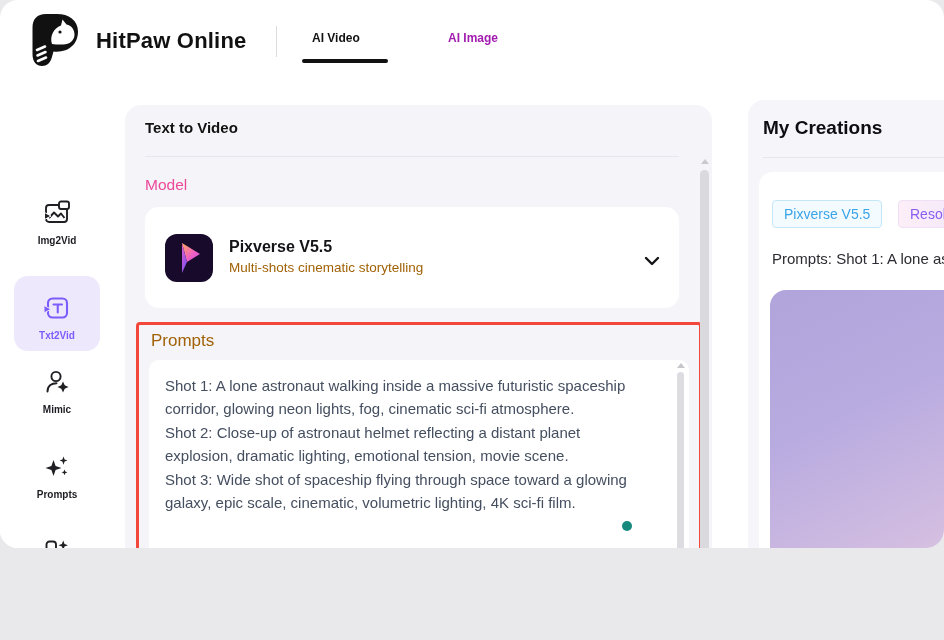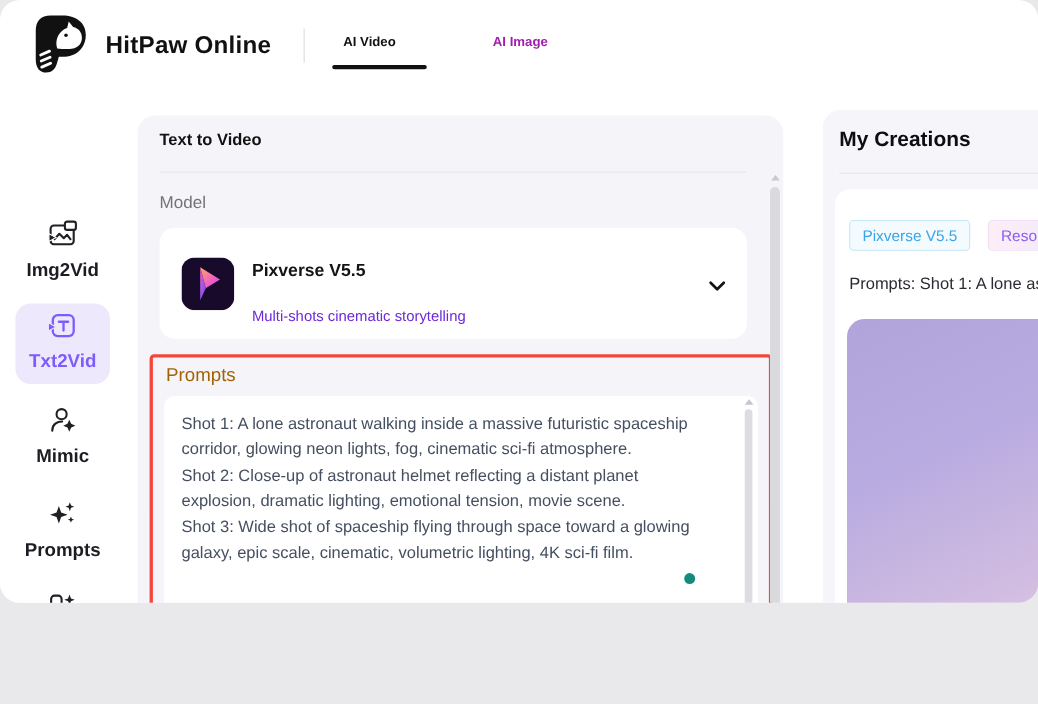--- a/index.html
+++ b/index.html
@@ -11,33 +11,33 @@
   .brand { position:absolute; left:96px; top:28px; font-size:22px; font-weight:800; color:#111; letter-spacing:.2px; }
   .hdr-divider { position:absolute; left:276px; top:26px; width:1px; height:31px; background:#dcdce0; }
   .tab { position:absolute; top:31px; font-size:12px; cursor:pointer; }
   .tab.video { left:312px; color:#121212; font-weight:600; }
   .tab.image { left:448px; color:#a21caf; font-weight:700; }
   .tab-underline { position:absolute; left:302px; top:59px; width:86px; height:3.5px; background:#111; border-radius:2px; }
 
   
   .sidebar { position:absolute; left:0; top:90px; width:125px; height:550px; background:#fff; }
   .side-item { position:absolute; left:14px; width:86px; text-align:center; cursor:pointer; }
-  .side-item .lbl { display:block; margin-top:4px; font-size:17px; font-weight:600; color:#1c1c22; }
-  .side-item.active { background:#eee8fd; border-radius:14px; padding:8px 0 10px; }
+  .side-item .lbl { display:block; margin-top:4px; font-size:10px; font-weight:600; color:#1c1c22; }
+  .side-item.active { background:#eee8fd; border-radius:14px; padding:20px 0 10px; }
   .side-item.active .lbl { color:#7c5cfa; }
 
   
   .main { position:absolute; left:125px; top:105px; width:587px; height:535px; background:#f5f4f9; border-radius:16px 16px 0 0; }
   .main-title { position:absolute; left:145px; top:119px; font-size:15px; font-weight:700; color:#121212; }
   .main-divider { position:absolute; left:145px; top:156px; width:534px; height:1px; background:#e7e6ee; }
-  .model-label { position:absolute; left:145px; top:176px; font-size:15.5px; color:#737373; }
+  .model-label { position:absolute; left:145px; top:176px; font-size:15.5px; color:#ec4899; }
   .model-card { position:absolute; left:145px; top:207px; width:534px; height:101px; background:#fff; border-radius:14px; cursor:pointer; }
   .pix-logo { position:absolute; left:165px; top:234px; width:48px; height:48px; }
   .model-name { position:absolute; left:229px; top:238px; font-size:16px; font-weight:600; color:#141418; }
-  .model-desc { position:absolute; left:229px; top:280px; font-size:13.5px; color:#6d28d9; }
+  .model-desc { position:absolute; left:229px; top:260px; font-size:13.5px; color:#a16207; }
   .model-chevron { position:absolute; left:644px; top:252px; }
 
   .red-box { position:absolute; left:136px; top:322px; width:566px; height:298px; border:3px solid #f4473c; border-radius:4px; }
   .prompts-label { position:absolute; left:151px; top:331px; font-size:17px; color:#a16207; }
   .prompt-area { position:absolute; left:149px; top:360px; width:540px; height:247px; background:#fff; border-radius:10px; cursor:text; }
   .prompt-text { position:absolute; left:165px; top:374px; width:478px; font-size:15px; line-height:1.56; color:#454f60; white-space:pre-wrap; }
   .cursor-dot { position:absolute; left:622px; top:521px; width:10px; height:10px; border-radius:50%; background:#168a7c; }
   .wand { position:absolute; left:165px; top:570px; }
   .char-count { position:absolute; left:530px; top:577px; width:100px; text-align:right; font-size:15px; color:#b5b9c3; }
   .trash { position:absolute; left:640px; top:570px; cursor:pointer; }

